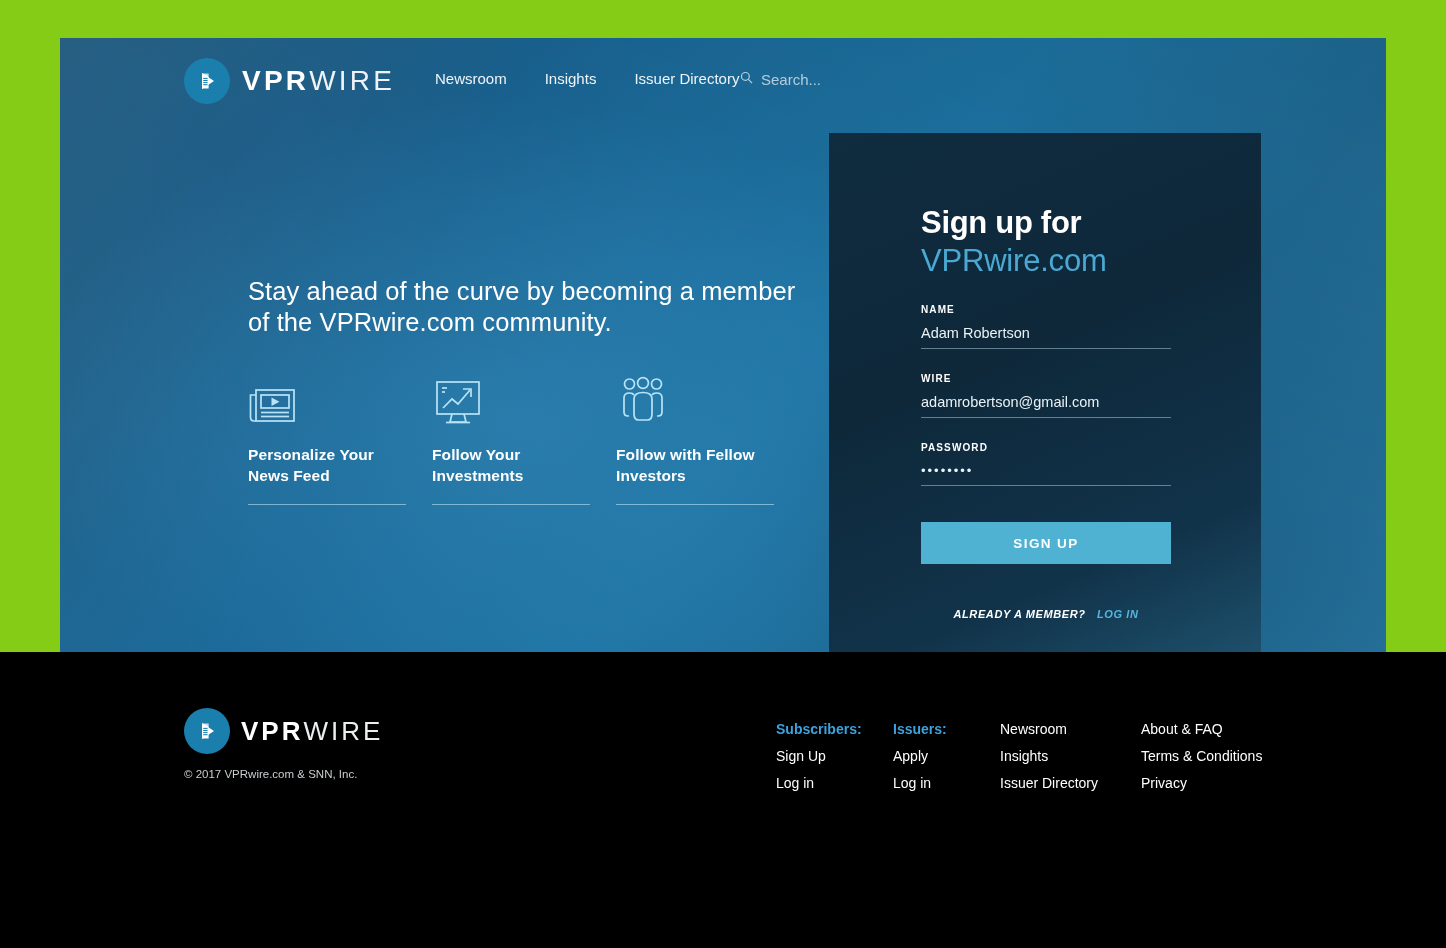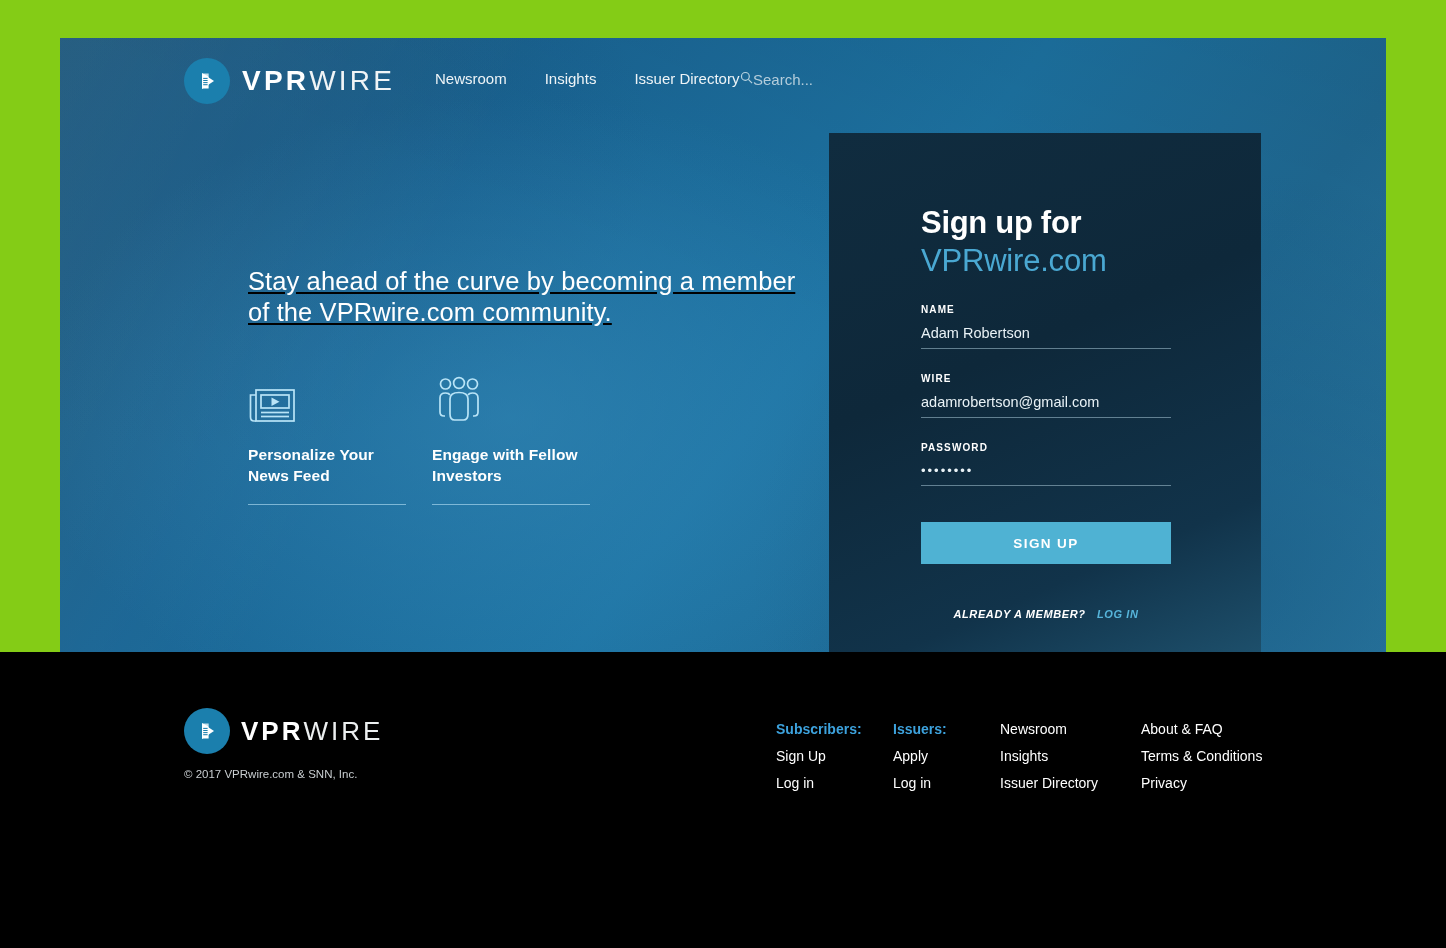--- a/index.html
+++ b/index.html
@@ -87,21 +87,21 @@
     text-decoration: none;
     white-space: nowrap;
   }
 
   .search-box {
     position: absolute;
     left: 680px;
     top: 32px;
     display: flex;
     align-items: center;
-    gap: 0;
+    gap: 8px;
   }
   .search-box .sinput {
     background: transparent;
     border: none;
     outline: none;
     color: #c6dbe6;
     font-size: 15px;
     font-family: "Liberation Sans", sans-serif;
     width: 170px;
   }
@@ -127,24 +127,23 @@
     text-decoration: none;
     font-size: 12px;
     margin-left: 6px;
   }
   .auth .sep { color: #9fc4d6; margin: 0 2px; }
 
   
   .hero-left {
     position: absolute;
     left: 188px;
-    top: 228px;
+    top: 238px;
     width: 560px;
     z-index: 4;
-    text-decoration: underline;
   }
   .hero-headline {
     color: #ffffff;
     font-size: 25.5px;
     font-weight: 400;
     line-height: 31px;
     letter-spacing: 0.1px;
   }
 
   .features {
@@ -367,35 +366,52 @@
               <line x1="13" y1="28.5" x2="41" y2="28.5"></line>
               <line x1="13" y1="32.5" x2="41" y2="32.5"></line>
             </g>
             <path d="M23.5 13.5 L31.5 17.7 L23.5 21.9 Z" fill="#b9e4f7"></path>
           </svg>
         </div>
         <div class="feature-title">Personalize Your News Feed</div>
         <div class="feature-rule"></div>
       </div>
 
+      <div class="feature">
+        <div class="feature-icon">
+          <svg width="54" height="50" viewBox="0 0 54 50">
+            <g fill="none" stroke="#b9e4f7" stroke-width="1.7">
+              <rect x="5" y="4" width="42" height="32"></rect>
+              <path d="M20 36 L18 44 L34 44 L32 36"></path>
+              <line x1="14" y1="44.5" x2="38" y2="44.5"></line>
+              <polyline points="11,30 20,21 26,26 38,12"></polyline>
+              <polyline points="31,11 39,11 39,19"></polyline>
+              <line x1="10" y1="10" x2="15" y2="10"></line>
+              <line x1="10" y1="14" x2="13" y2="14"></line>
+            </g>
+          </svg>
+        </div>
+        <div class="feature-title">Follow Your Investments</div>
+        <div class="feature-rule"></div>
+      </div>
 
       <div class="feature">
         <div class="feature-icon">
           <svg width="54" height="52" viewBox="0 0 54 52">
             <g fill="none" stroke="#b9e4f7" stroke-width="1.7">
               <circle cx="13.5" cy="8" r="5"></circle>
               <circle cx="27" cy="7" r="5.4"></circle>
               <circle cx="40.5" cy="8" r="5"></circle>
               <path d="M8 22 Q8 17 13.5 17 Q17 17 18 19 M8 22 L8 36 Q8 40 12 40 L13 40"></path>
               <path d="M46 22 Q46 17 40.5 17 Q37 17 36 19 M46 22 L46 36 Q46 40 42 40 L41 40"></path>
               <path d="M18 23 Q18 16.5 27 16.5 Q36 16.5 36 23 L36 38 Q36 44 31.5 44 L22.5 44 Q18 44 18 38 Z"></path>
             </g>
           </svg>
         </div>
-        <div class="feature-title">Engage with Fellow Investors</div>
+        <div class="feature-title">Follow with Fellow Investors</div>
         <div class="feature-rule"></div>
       </div>
     </div>
 
     <div class="panel">
       <div class="panel-inner">
 
         <div class="panel-title">
           <span>Sign up for</span>
           <span class="panel-title-accent">VPRwire.com</span>

